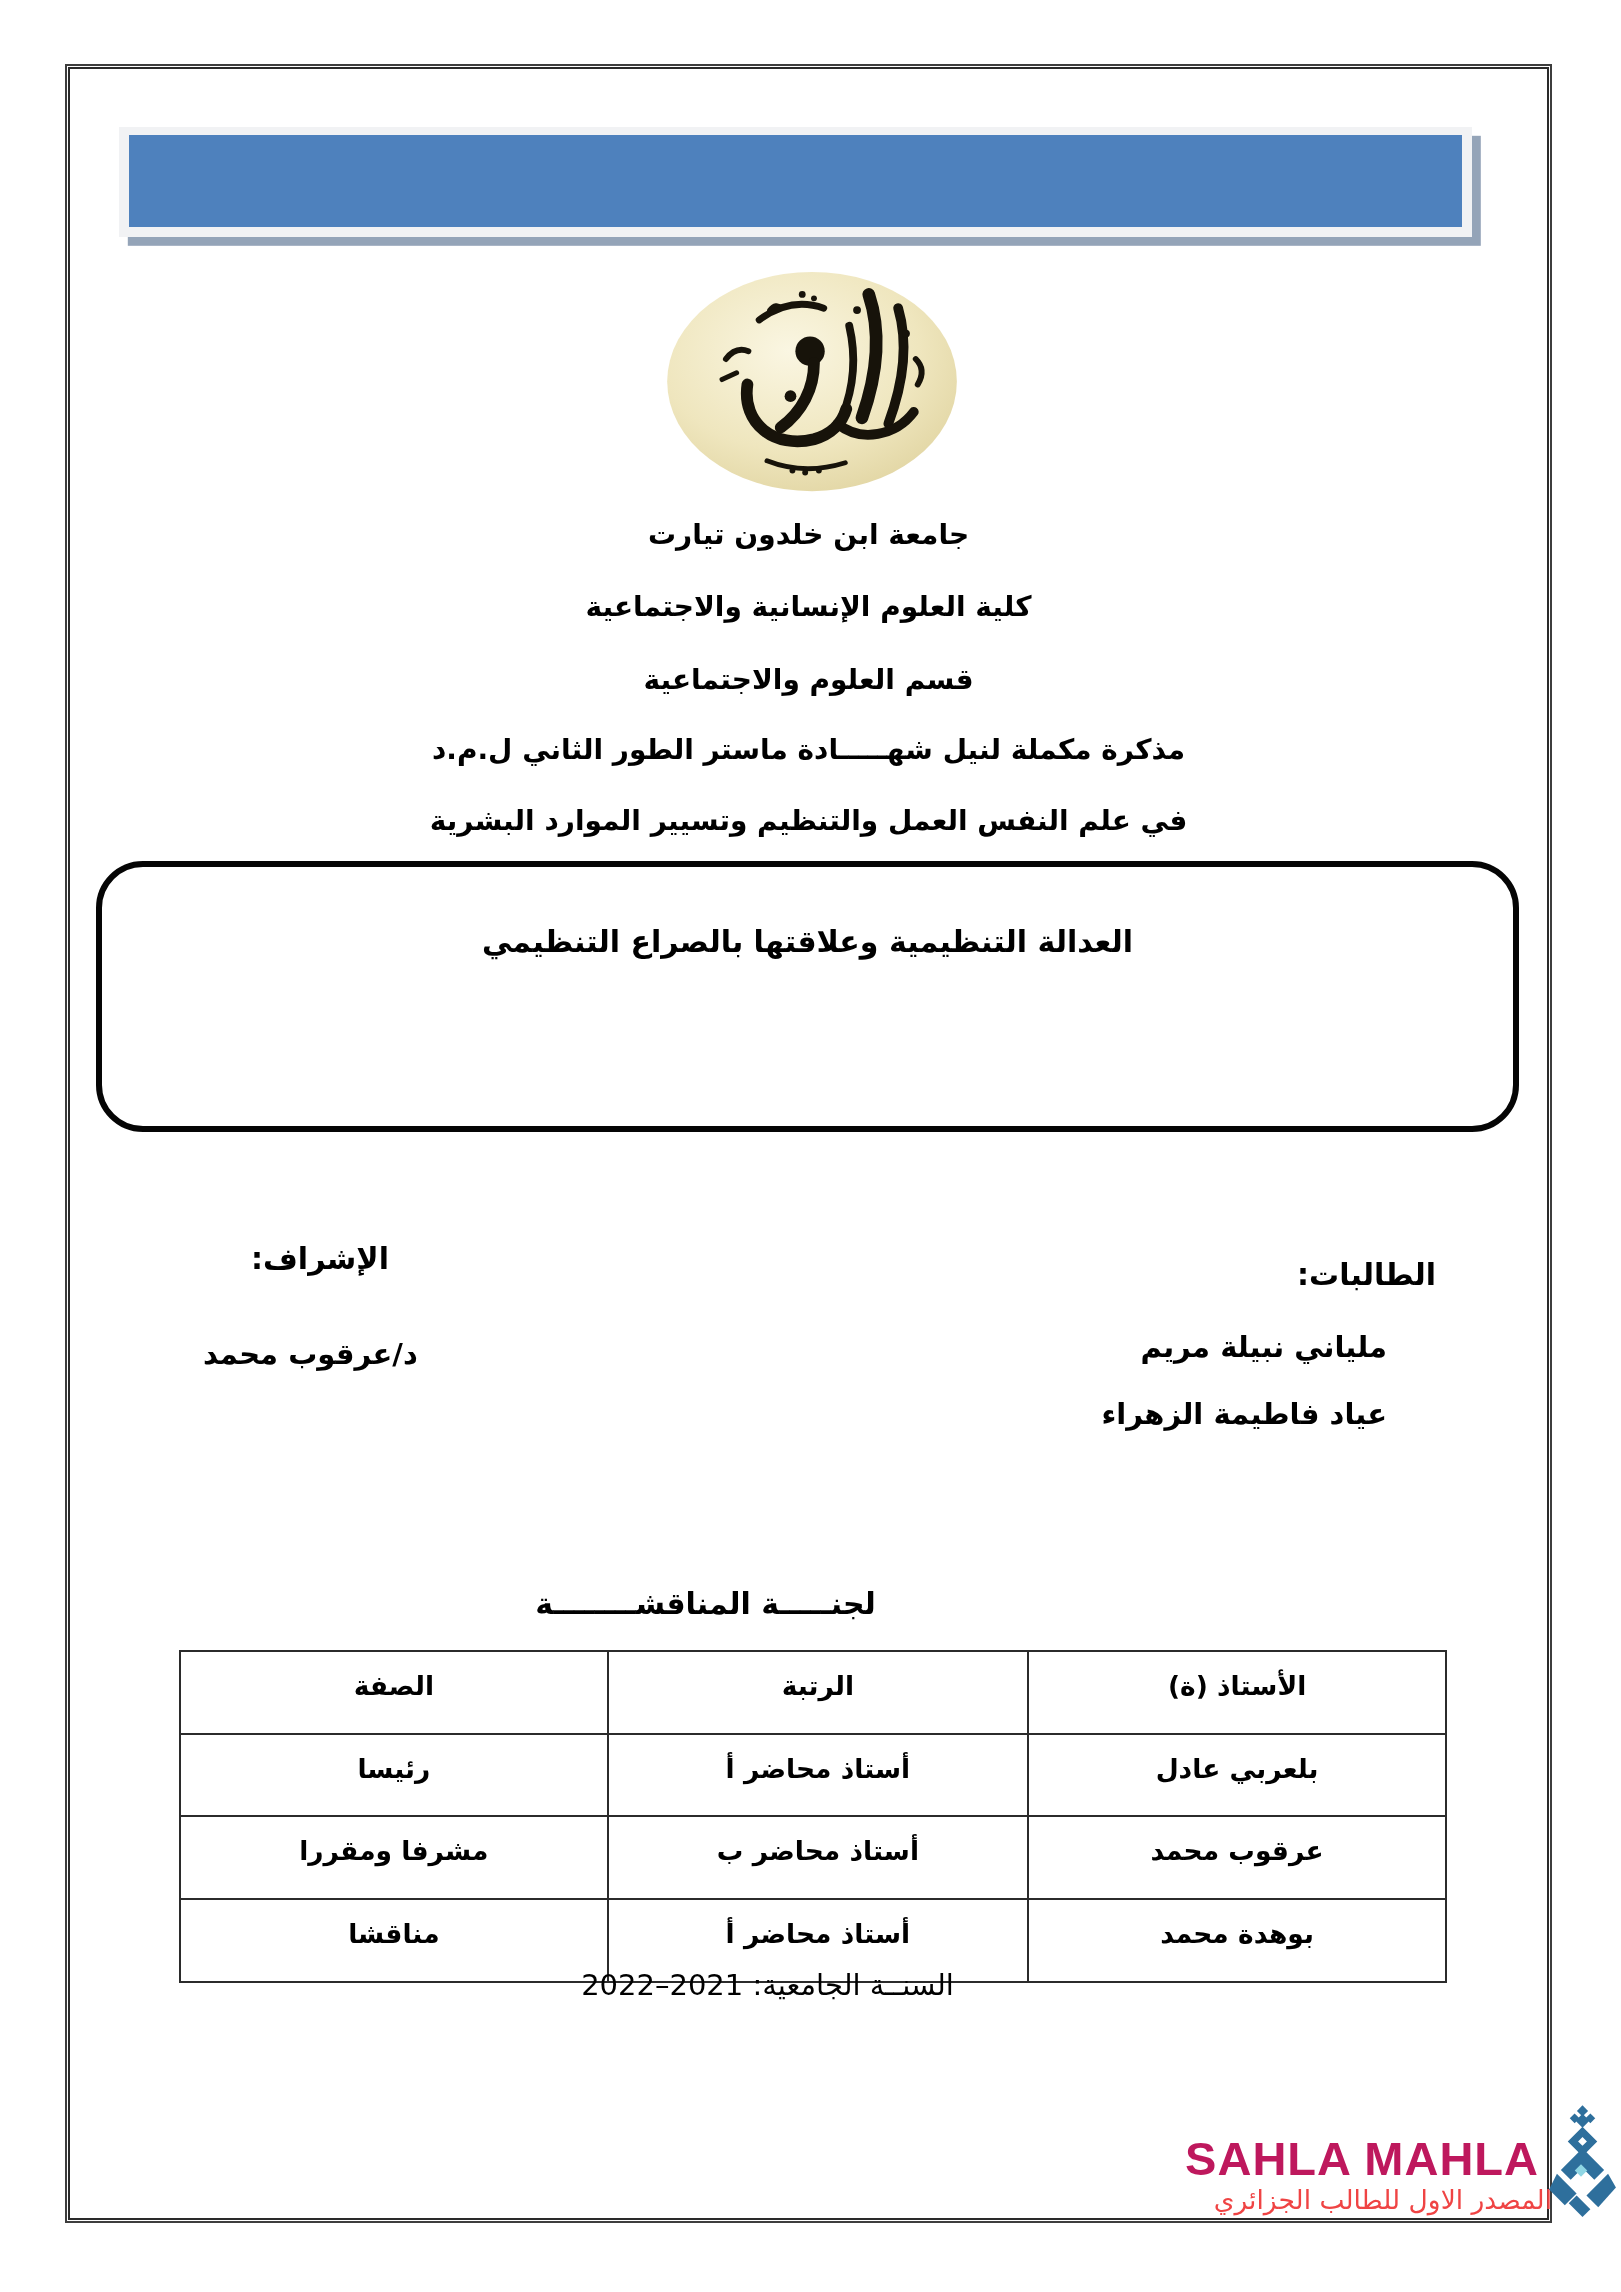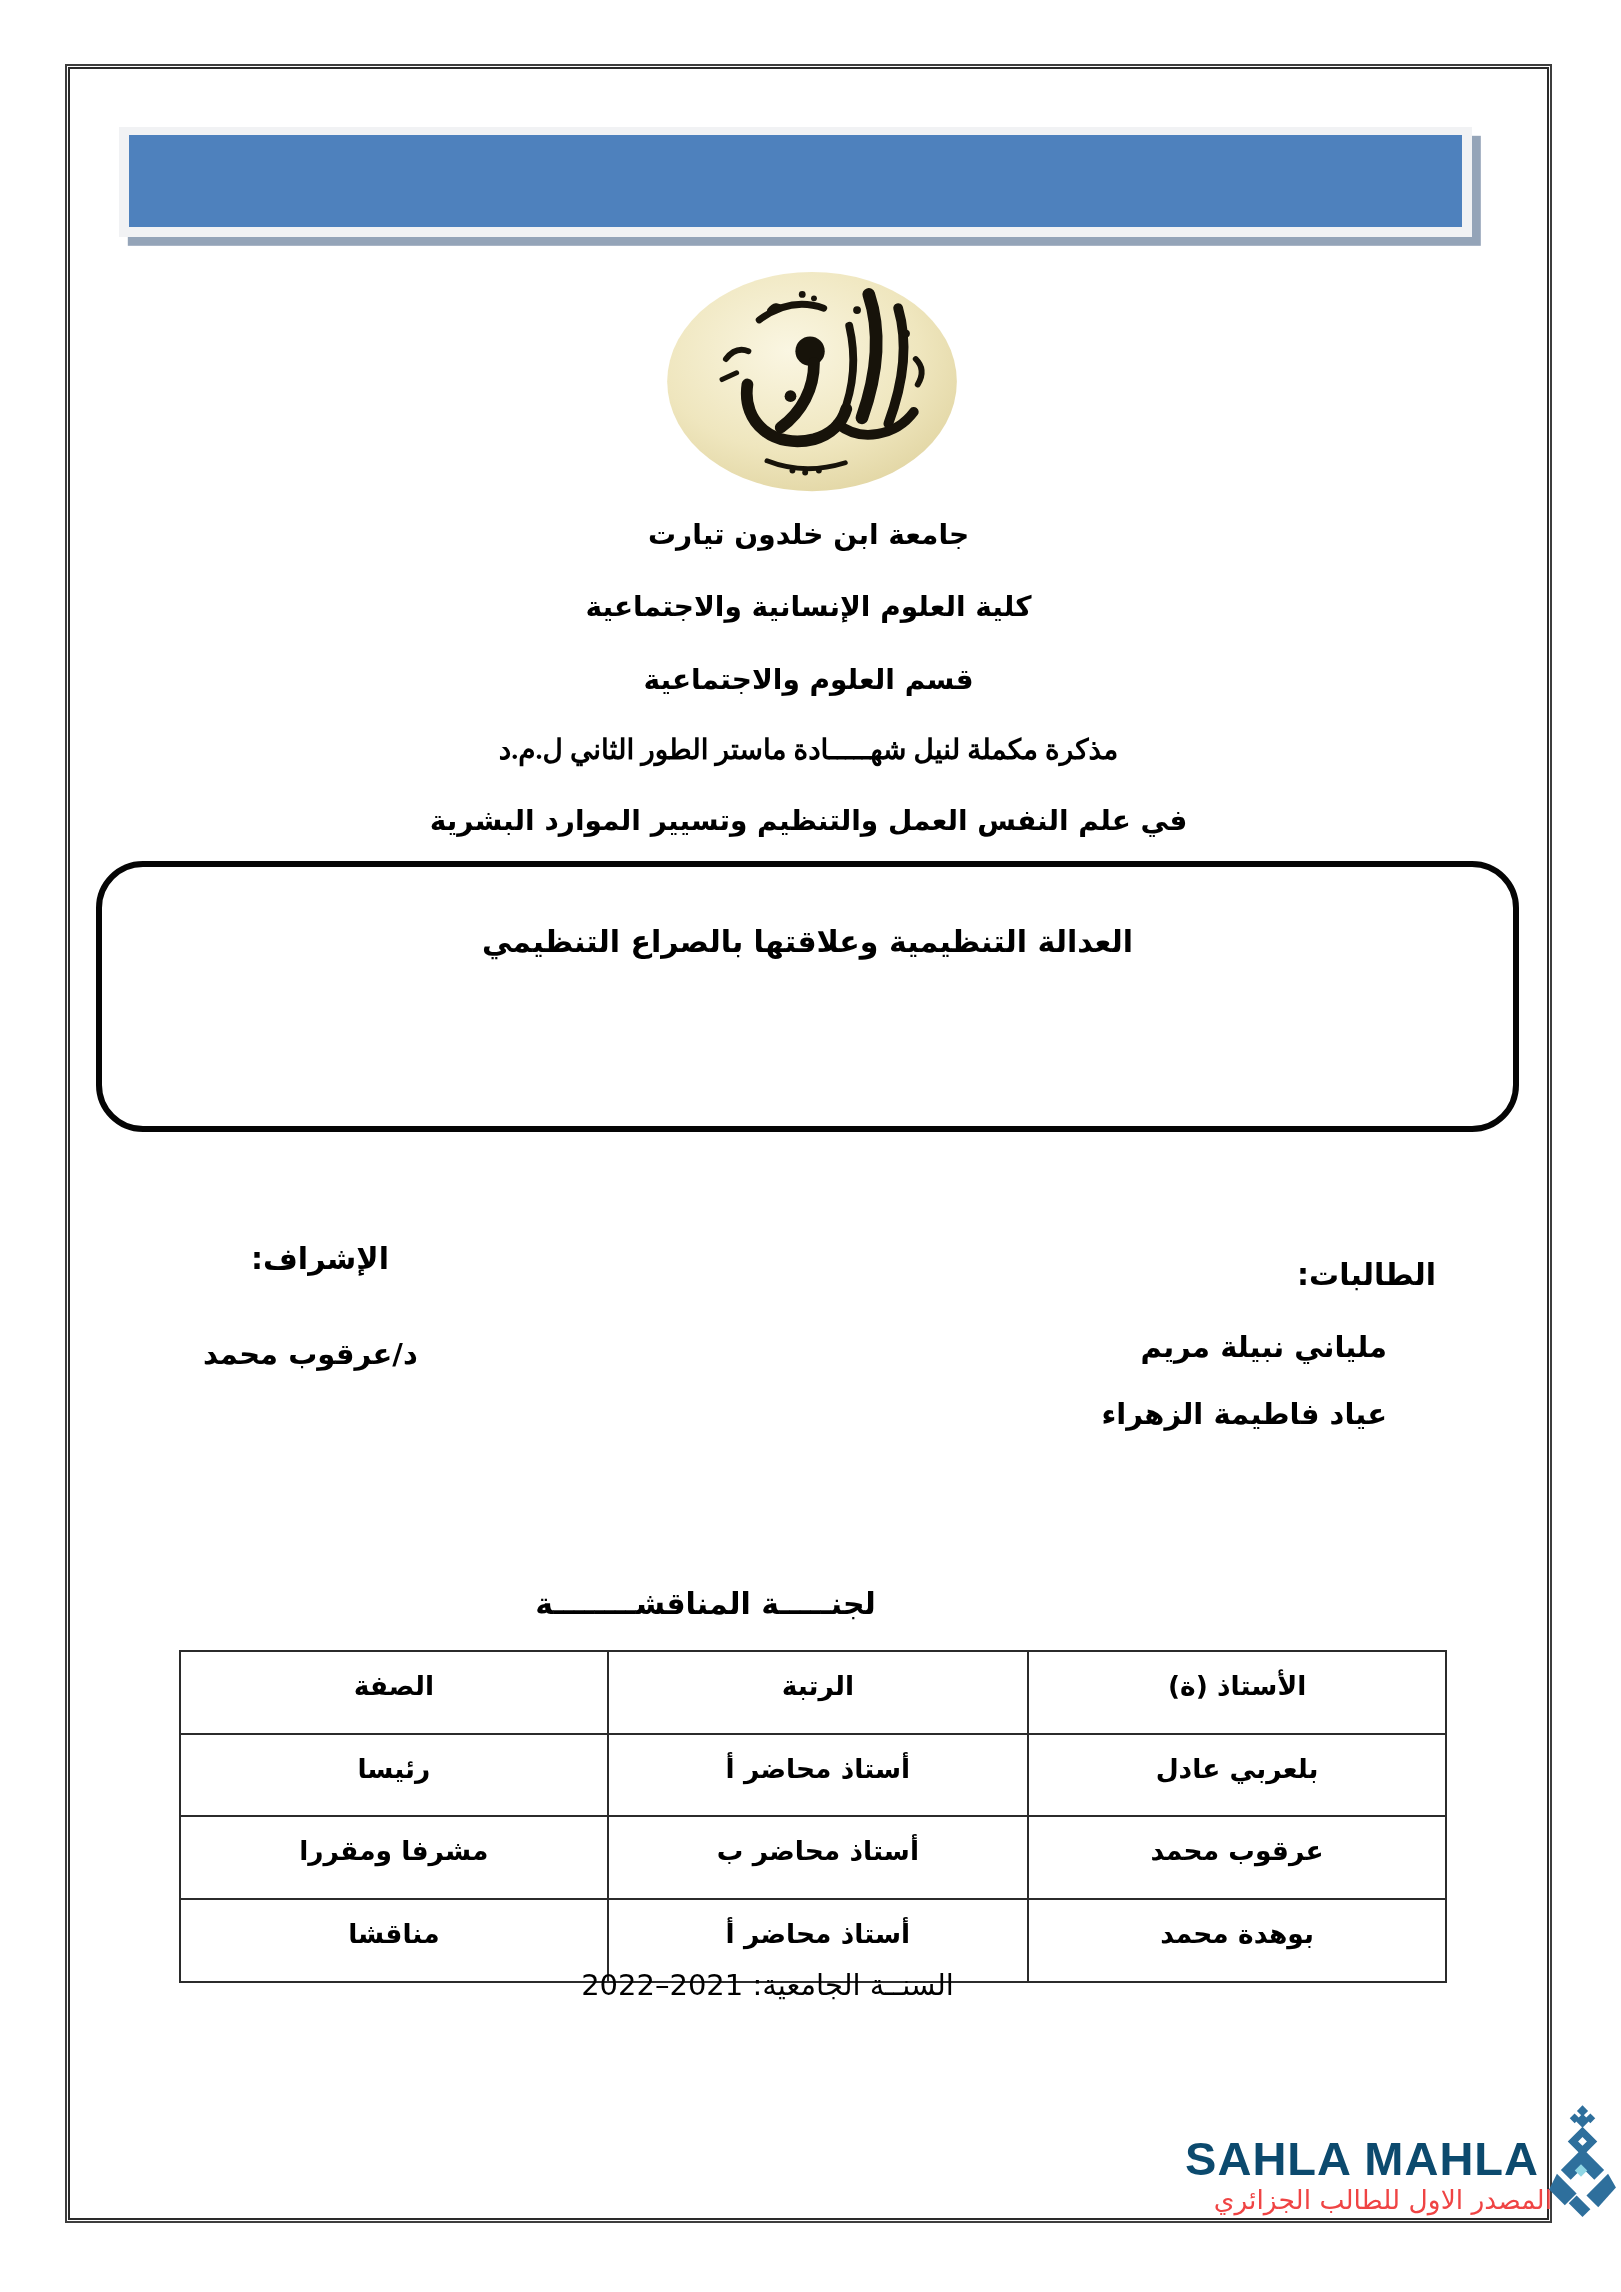--- a/index.html
+++ b/index.html
@@ -11,21 +11,21 @@
   
   .frame-outer{position:absolute;left:65px;top:64px;width:1483px;height:2155px;border:2px solid #3d3d3d;}
   .frame-inner{position:absolute;inset:1px;border:2.9px solid #2a2a2a;}
   
   .banner{position:absolute;left:119px;top:127px;width:1353px;height:110px;background:#f1f2f4;box-shadow:8.8px 8.8px 0 #94a4b8;}
   .banner-blue{position:absolute;top:7.8px;left:9.8px;right:9.8px;bottom:9.8px;background:#4e81bd;}
   
   .seal{position:absolute;left:665px;top:269px;width:296px;height:229px;}
   
   .hline{position:absolute;left:66px;width:1485px;text-align:center;font-weight:bold;font-size:28px;direction:rtl;white-space:nowrap;}
-  .hl1{top:518px;} .hl2{top:590px;} .hl3{top:663px;} .hl4{top:733px;font-family:Liberation Serif, serif;} .hl5{top:804px;}
+  .hl1{top:518px;} .hl2{top:590px;} .hl3{top:663px;} .hl4{top:733px;} .hl5{top:804px;}
   
   .title-box{position:absolute;left:96px;top:861px;width:1423px;height:271px;box-sizing:border-box;
     border:6.9px solid #050505;border-radius:47px;display:flex;flex-direction:column;align-items:center;
     padding-top:57px;gap:39px;background:#fff;}
   .title-main{font-size:30px;font-weight:bold;direction:rtl;white-space:nowrap;}
   .title-sub{font-size:33px;font-weight:bold;direction:rtl;white-space:nowrap;}
   
   .students-label{position:absolute;right:185px;top:1257px;font-size:30px;font-weight:bold;direction:rtl;}
   .student-name-1{position:absolute;right:234px;top:1330px;font-size:29px;font-weight:bold;direction:rtl;}
   .student-name-2{position:absolute;right:234px;top:1397px;font-size:29px;font-weight:bold;direction:rtl;}
@@ -34,21 +34,21 @@
   
   .committee-heading{position:absolute;left:0;top:1586px;width:1411px;text-align:center;font-size:30px;font-weight:bold;direction:rtl;}
   table.committee{position:absolute;left:179px;top:1650px;width:1268px;border-collapse:collapse;direction:rtl;
     font-size:26.5px;font-weight:bold;table-layout:fixed;}
   table.committee th, table.committee td{
     border:2.9px solid #2b2b2b;height:67px;text-align:center;vertical-align:middle;padding:0 5.9px 13.7px 5.9px;margin-left:18px;}
   .col-prof{width:33%;} .col-rank{width:33.2%;} .col-role{width:33.8%;}
   
   .year{position:absolute;left:39px;top:1968px;width:1457px;text-align:center;font-size:29px;font-weight:normal;direction:rtl;}
   
-  .brand{position:absolute;right:82px;top:2131px;font-size:47px;font-weight:bold;color:#0c4a6e;
+  .brand{position:absolute;right:82px;top:2131px;font-size:47px;font-weight:bold;color:#be185d;
     font-family:"Liberation Sans", sans-serif;letter-spacing:1px;white-space:nowrap;z-index:4;}
   .tagline{position:absolute;right:69px;top:2184px;font-size:26.5px;color:#ef4444;direction:rtl;white-space:nowrap;z-index:3;}
   .sahla-icon{position:absolute;left:1547px;top:2105px;width:71px;height:118px;z-index:6;}
 </style>
 </head>
 <body>
 
 <div class="frame-outer">
   <div class="frame-inner"></div>
 </div>

